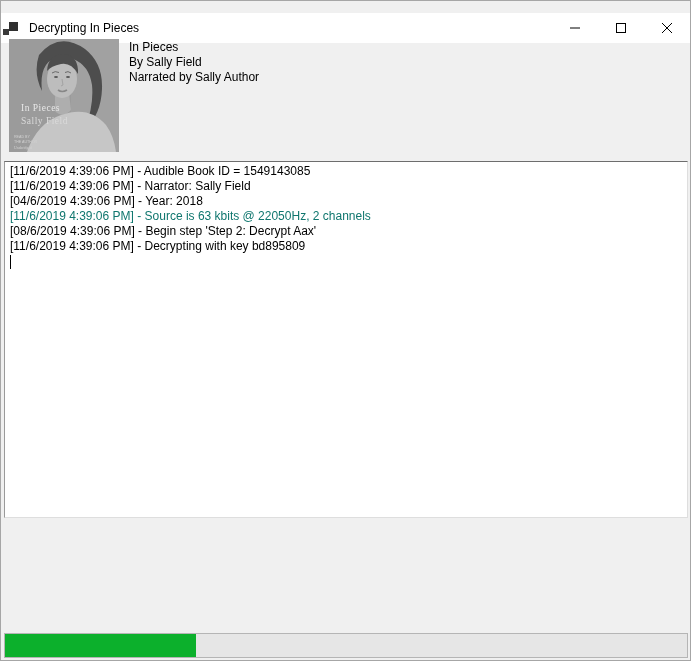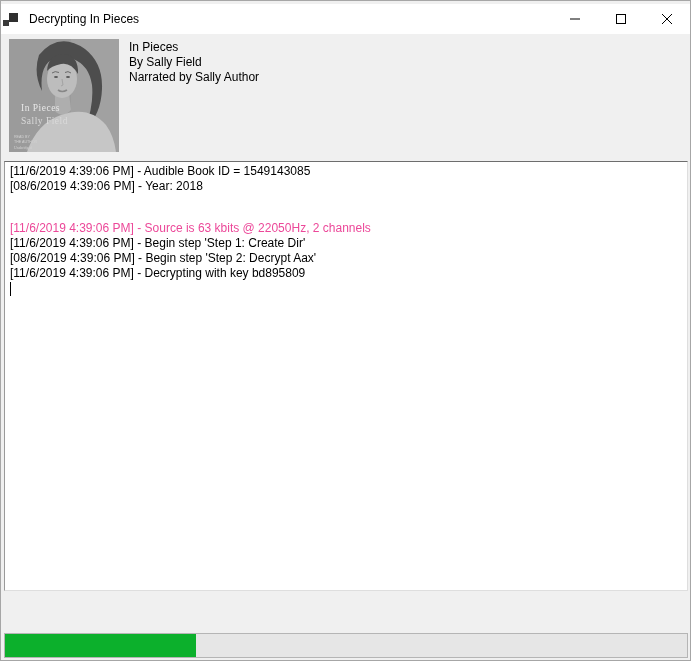--- a/index.html
+++ b/index.html
@@ -11,21 +11,21 @@
   }
   .window {
     position: relative;
     width: 691px; height: 661px;
     box-sizing: border-box;
     border: 1px solid #a6a6a6;
     background: #f0f0f0;
   }
   
   .titlebar {
-    position: absolute; left: 0; top: 3px; right: 0;
+    position: absolute; left: 0; top: 12px; right: 0;
     height: 30px;
     background: #ffffff;
     display: flex; align-items: center;
   }
   .app-icon { margin-left: 2px; width: 16px; height: 16px; flex: 0 0 auto; }
   .titlebar .title {
     margin-left: 10px;
     font-size: 12px; color: #000;
     white-space: nowrap;
   }
@@ -42,21 +42,21 @@
     width: 110px; height: 113px;
   }
   .cover svg { display: block; }
   .meta {
     position: absolute; left: 128px; top: 39px;
     font-size: 12px; line-height: 15px; color: #000;
   }
   
   .log {
     position: absolute; left: 3px; top: 160px;
-    width: 684px; height: 430px;
+    width: 684px; height: 357px;
     box-sizing: border-box;
     background: #ffffff;
     border-top: 1px solid #6d6d6d;
     border-left: 1px solid #9a9a9a;
     border-right: 1px solid #dedede;
     border-bottom: 1px solid #dedede;
     padding: 2px 2px 1px 5px;
     font-size: 12px; line-height: 15px; color: #000;
     overflow: hidden;
     cursor: text;
@@ -143,23 +143,23 @@
 
   <div class="meta">
     <div>In Pieces</div>
     <div>By Sally Field</div>
     <div>Narrated by Sally Author</div>
   </div>
 
   <div class="log">
     <div id="log-lines">
         <div class="log-line">[11/6/2019 4:39:06 PM] - Audible Book ID = 1549143085</div>
-        <div class="log-line">[08/6/2019 4:39:06 PM] - Year: 2018</div>
-        <div class="log-line" style="color: #ec4899; margin-top: 27px;">[11/6/2019 4:39:06 PM] - Source is 63 kbits @ 22050Hz, 2 channels</div>
-        <div class="log-line">[11/6/2019 4:39:06 PM] - Begin step 'Step 1: Create Dir'</div>
+        <div class="log-line">[11/6/2019 4:39:06 PM] - Narrator: Sally Field</div>
+        <div class="log-line">[04/6/2019 4:39:06 PM] - Year: 2018</div>
+        <div class="log-line" style="color: #0f766e;">[11/6/2019 4:39:06 PM] - Source is 63 kbits @ 22050Hz, 2 channels</div>
         <div class="log-line">[08/6/2019 4:39:06 PM] - Begin step 'Step 2: Decrypt Aax'</div>
         <div class="log-line">[11/6/2019 4:39:06 PM] - Decrypting with key bd895809</div>
       </div>
     <span class="caret"></span>
   </div>
 
   <div class="progress">
     <div class="fill" style="width: 28%; background: rgb(12, 176, 44);"></div>
   </div>
 

